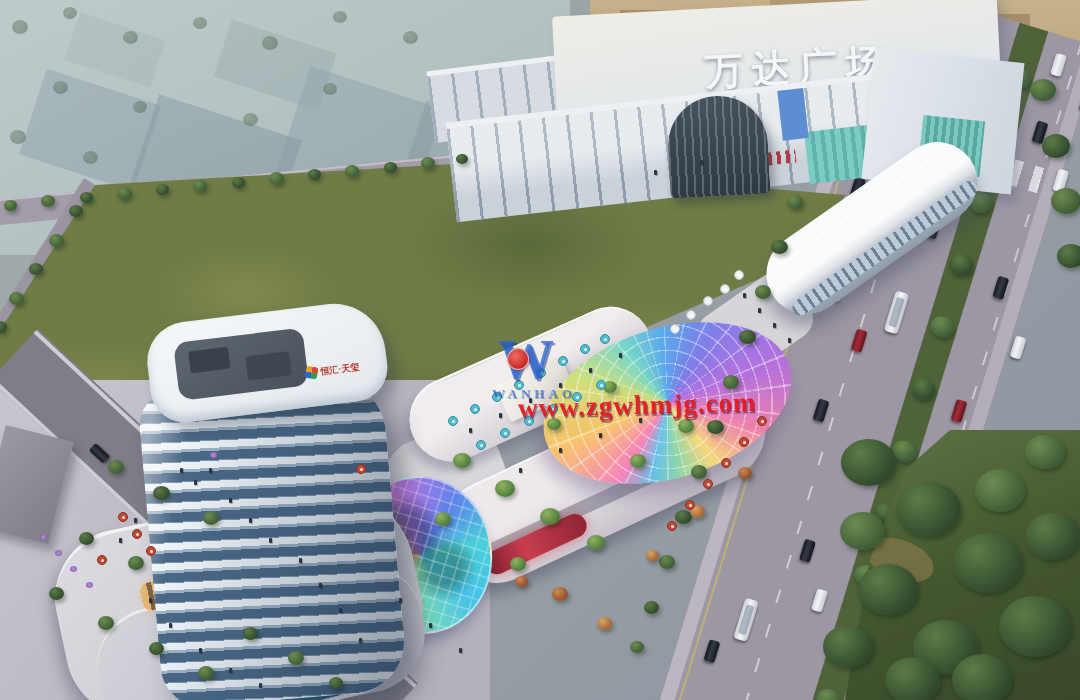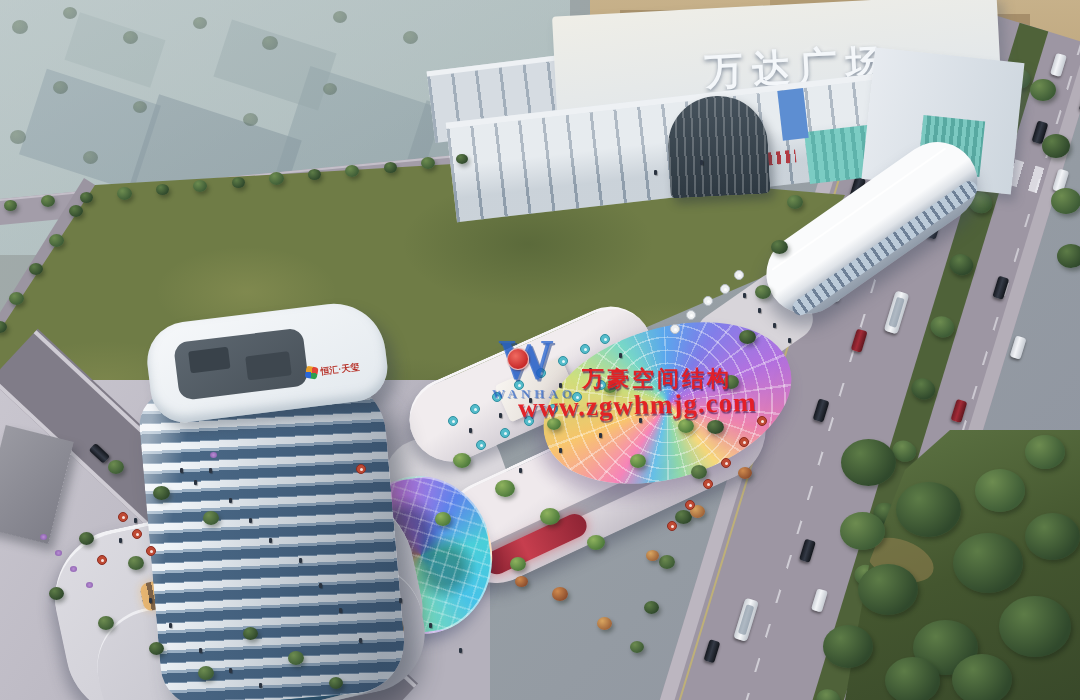--- a/index.html
+++ b/index.html
@@ -374,17 +374,16 @@
       <div class="flower" style="left: 210px; top: 452px;"></div>
     </div>
 
   <div id="watermark" style="left:490px;top:338px;width:290px;height:90px;opacity:.95;">
     <div style="left:8px;top:-4px;width:70px;height:80px;">
       <span style="left:0;top:-6px;font-size:56px;font-weight:bold;color:rgba(37,99,207,.8);text-shadow:2px 2px 0 rgba(20,55,130,.55);">W</span>
       <span style="left:9px;top:14px;width:22px;height:22px;border-radius:50%;
             background:radial-gradient(circle at 38% 35%,#f0655a,#c61f1f 70%);border:1px solid rgba(255,255,255,.6);box-shadow:1px 1px 2px rgba(80,20,20,.5);"></span>
       <span style="left:-6px;top:52px;font-size:13px;font-weight:bold;letter-spacing:4px;color:rgba(37,99,207,.6);text-shadow:1px 1px 0 rgba(20,55,130,.4);">WANHAO</span>
     </div>
-    <div class="wm-red" style="left:92px;top:26px;font-size:22px;letter-spacing:3px;">万豪空间结构</div>
     <div class="wm-red" style="left:28px;top:52px;font-size:27px;letter-spacing:1px;transform:rotate(-1.5deg);">www.zgwhmjg.com</div>
   </div>
 
 </div>
 
 </body></html>

